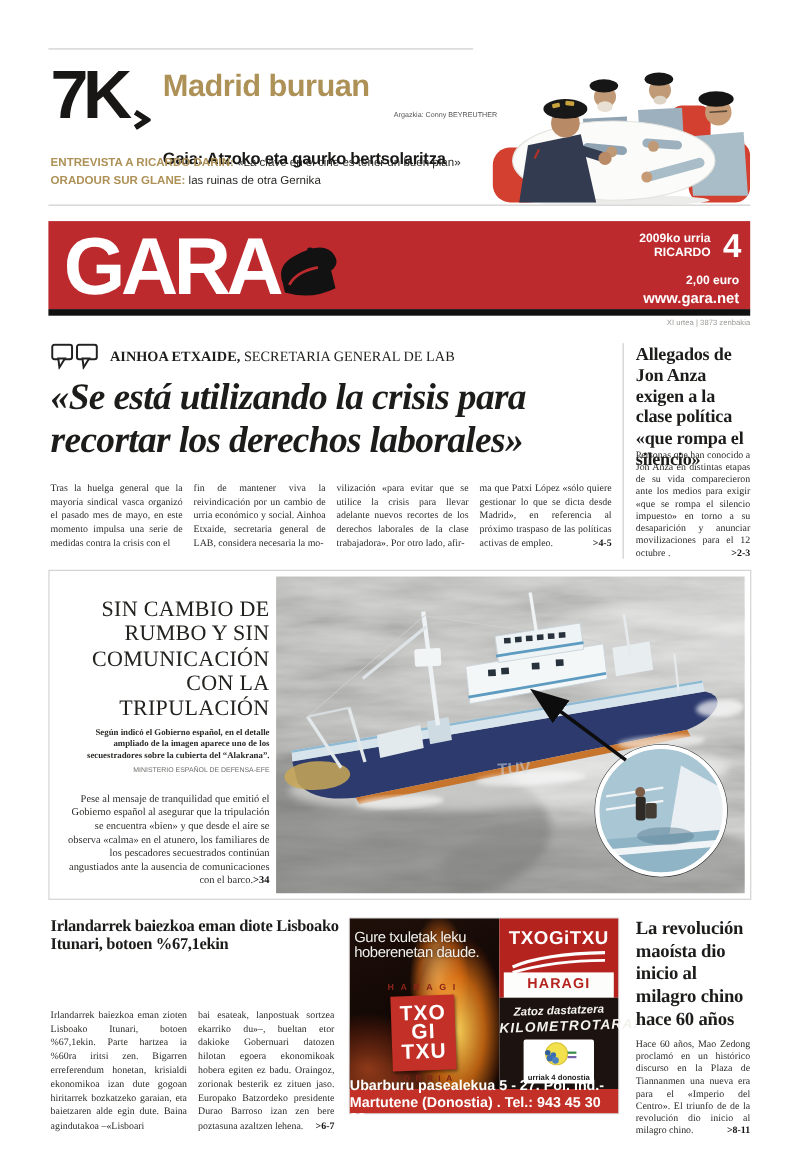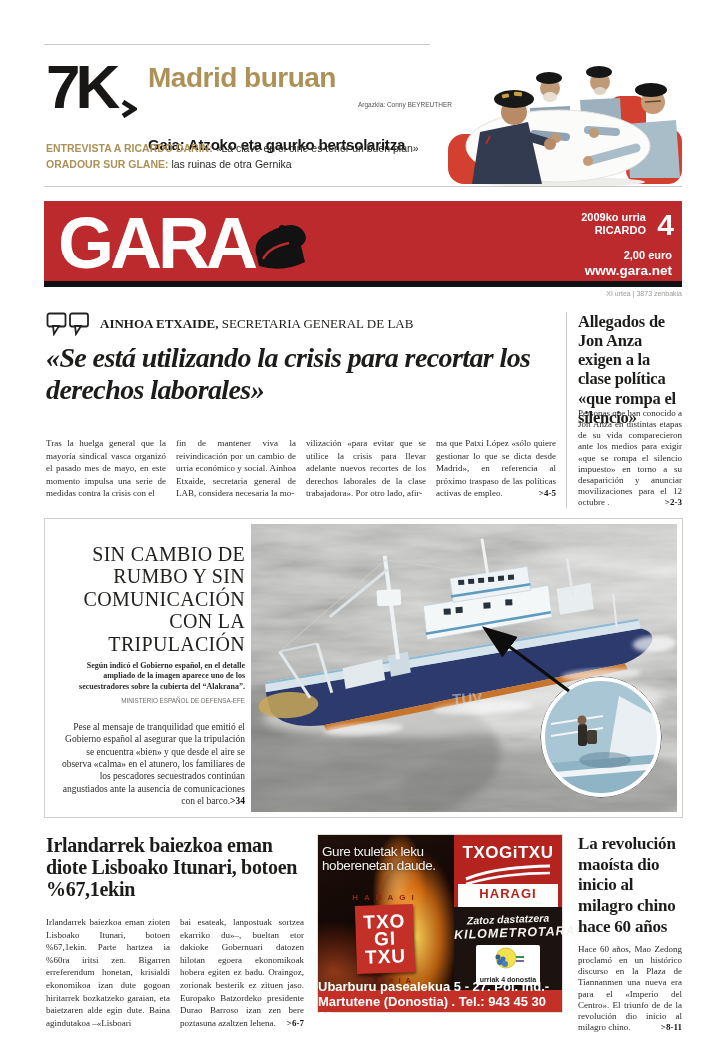--- a/index.html
+++ b/index.html
@@ -26,38 +26,38 @@
   .mh-right{text-align:right;color:#fff;}
   .mh-date{font-size:11px;font-weight:bold;line-height:1.15;}
   .mh-day{font-size:30px;font-weight:bold;line-height:1;}
   .mh-price{font-size:11px;font-weight:bold;}
   .mh-web{font-size:13.5px;font-weight:bold;}
   .edition{font-size:7px;color:#9a9a97;text-align:right;}
 
   
   .kicker{font-size:13px;color:#1d1d1b;}
   .kicker b{font-weight:bold;}
-  .lead-headline{font-size:28px;font-weight:bold;font-style:italic;line-height:1.16;
+  .lead-headline{font-size:34px;font-weight:bold;font-style:italic;line-height:1.16;
                  letter-spacing:-0.6px;color:#1c1c1a;}
   .col{font-size:9px;line-height:1.4;text-align:justify;color:#2b2b29;}
   .pref{font-weight:bold;float:right;color:#141412;}
 
   
   .sb-headline{font-size:16.5px;font-weight:bold;line-height:1.16;color:#1c1c1a;letter-spacing:-0.2px;}
   .sb-body{font-size:9px;line-height:1.24;text-align:justify;color:#2b2b29;}
 
   
   .shipbox{border:1px solid #cfcfcc;background:#fff;}
   .ship-headline{font-size:20px;line-height:1.12;text-align:right;color:#22221f;letter-spacing:0.3px;}
   .ship-caption{font-size:8px;font-weight:bold;line-height:1.3;text-align:right;color:#2b2b29;}
   .ship-credit{font-size:6.3px;text-align:right;color:#6d6d6a;font-family:"Liberation Sans",sans-serif;}
   .ship-body{font-size:9.5px;line-height:1.3;text-align:right;color:#2b2b29;}
 
   
-  .bl-headline{font-size:20px;font-weight:bold;line-height:1.1;color:#1c1c1a;letter-spacing:-0.3px;}
+  .bl-headline{font-size:15px;font-weight:bold;line-height:1.1;color:#1c1c1a;letter-spacing:-0.3px;}
   .br-headline{font-size:17px;font-weight:bold;line-height:1.22;color:#1c1c1a;letter-spacing:-0.2px;}
   .br-body{font-size:9px;line-height:1.24;text-align:justify;color:#2b2b29;}
 
   
   .ad{box-shadow:0 0 0 1px #ddd;}
   .ad-left{background:
      radial-gradient(55px 110px at 72% 66%, rgba(255,214,90,.95), rgba(235,120,20,.75) 45%, rgba(120,40,10,.2) 75%, transparent 80%),
      radial-gradient(35px 80px at 60% 38%, rgba(255,236,150,.9), rgba(230,110,20,.55) 55%, transparent 78%),
      radial-gradient(70px 60px at 12% 88%, rgba(150,60,25,.9), rgba(80,25,10,.6) 60%, transparent 85%),
      radial-gradient(90px 40px at 25% 99%, rgba(170,80,40,.8), transparent 75%),

